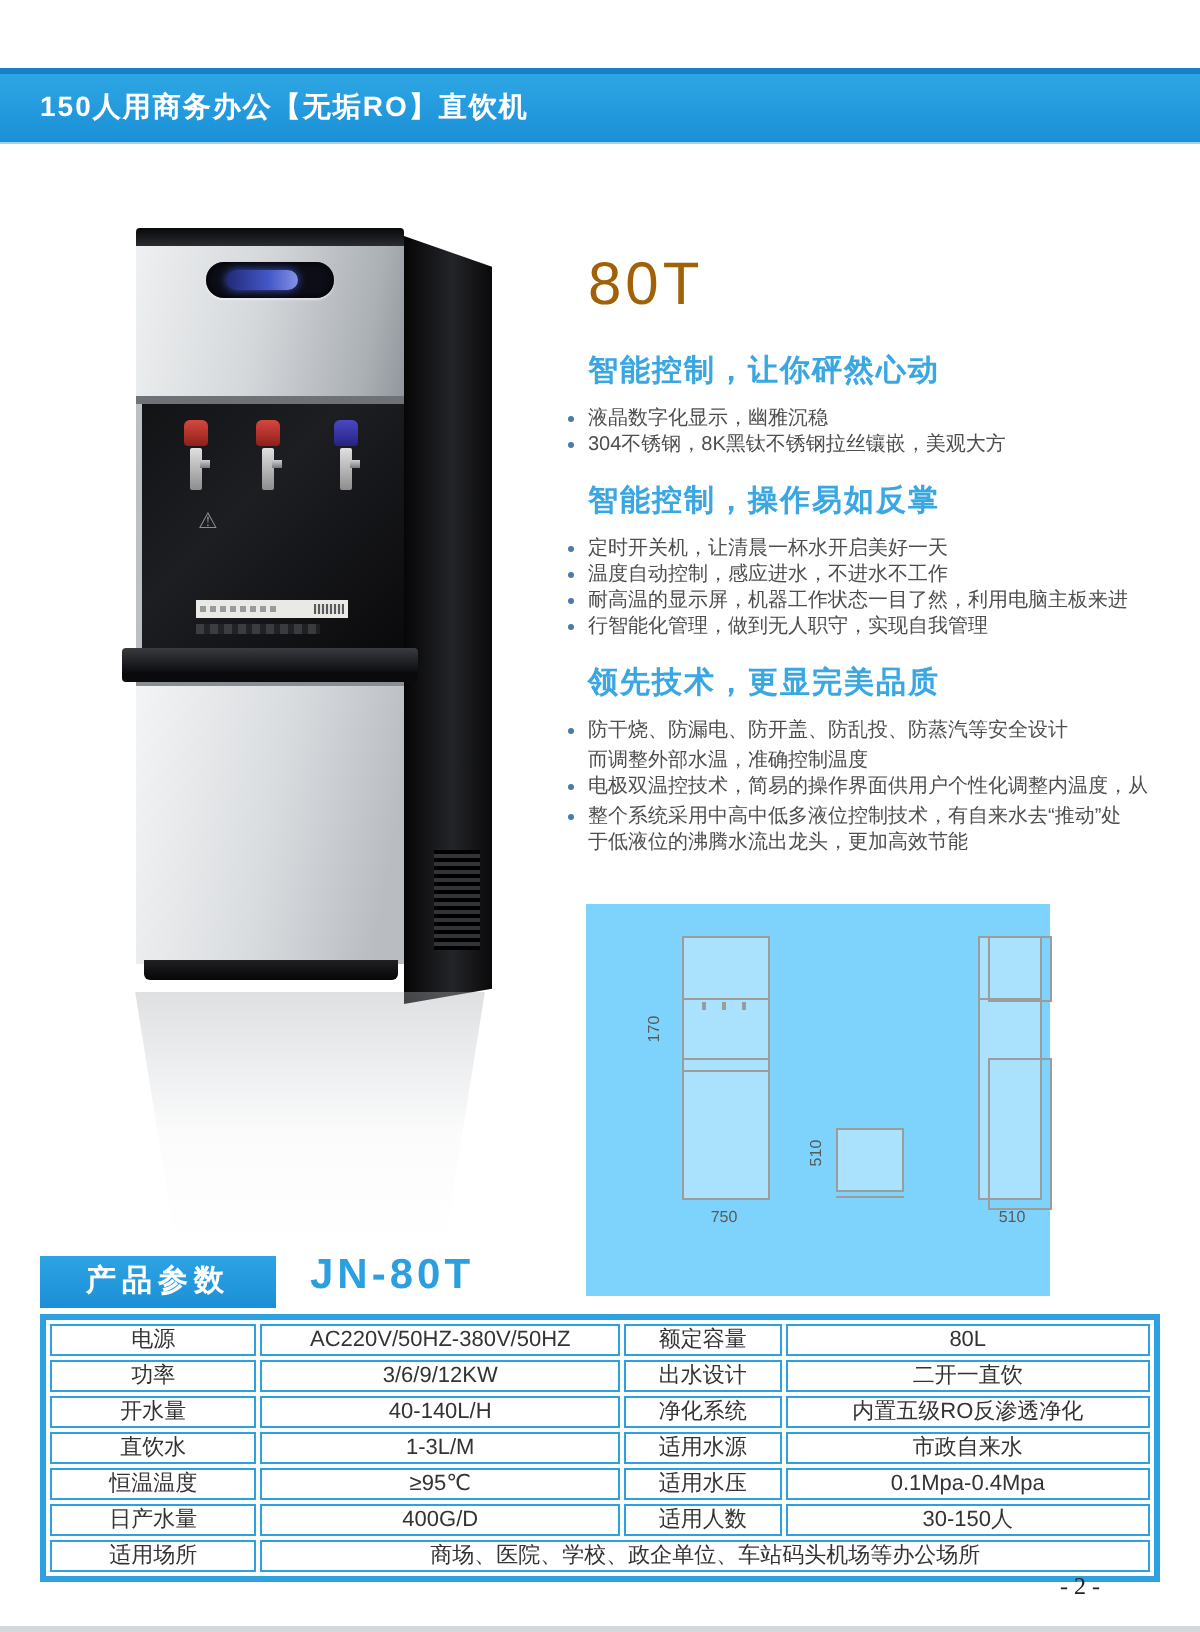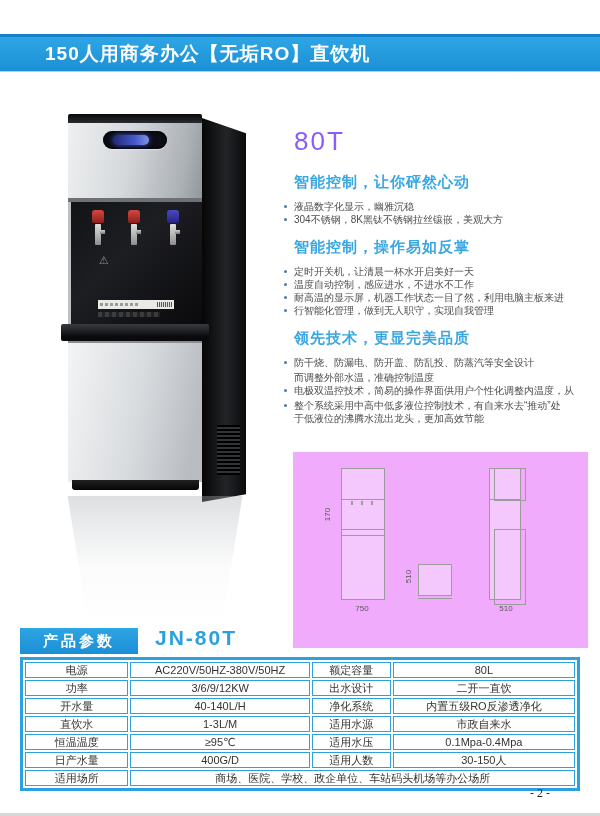--- a/index.html
+++ b/index.html
@@ -5,22 +5,22 @@
   html,body { margin:0; padding:0; }
   body {
     width:600px; height:816px; position:relative; overflow:hidden;
     background:#ffffff; font-family:"Liberation Sans","DejaVu Sans",sans-serif;
   }
   
   .title-bar {
     position:absolute; left:0; top:34px; width:600px; height:38px; box-sizing:border-box;
     background:linear-gradient(#2ea6e4,#1b90d7);
     border-top:3px solid #1681c8; border-bottom:1px solid #9fd4ef;
-    color:#fff; font-weight:bold; font-size:19px; line-height:33px;
-    padding-left:45px; letter-spacing:1px;
+    color:#fff; font-weight:bold; font-size:14px; line-height:33px;
+    padding-left:20px; letter-spacing:1px;
   }
   
   .photo { position:absolute; left:30px; top:112px; width:250px; height:520px; }
   .m-side {
     position:absolute; left:172px; top:6px; width:44px; height:384px;
     background:linear-gradient(to right,#060607,#232428 55%,#0a0a0b);
     clip-path:polygon(0 0,100% 4%,100% 98%,0 100%);
   }
   .m-vent {
     position:absolute; left:187px; top:313px; width:23px; height:50px;
@@ -70,29 +70,29 @@
   .m-cab { position:absolute; left:0; top:227px; width:134px; height:139px;
     background:linear-gradient(100deg,#f3f4f5,#d9dcdf 50%,#b9bdc2 90%);
     border-top:2px solid #8a8e92; }
   .m-plinth { position:absolute; left:4px; top:366px; width:127px; height:10px;
     background:linear-gradient(#202022,#060607); border-radius:0 0 3px 3px; }
   .m-reflect { position:absolute; left:32px; top:384px; width:186px; height:128px;
     background:linear-gradient(to bottom,rgba(168,173,178,.38),rgba(226,228,230,.14) 55%,rgba(255,255,255,0));
     clip-path:polygon(3% 0,97% 0,86% 100%,14% 100%); }
   
   .right-col { position:absolute; left:281px; top:126px; width:312px; }
-  .model { font-size:26px; color:#8b5cf6; letter-spacing:2px; margin:0 0 16px 13px; }
+  .model { font-size:30px; color:#a16207; letter-spacing:2px; margin:0 0 16px 13px; }
   .fh { color:#3ba7e2; font-size:15px; font-weight:bold; letter-spacing:1px; margin:0 0 8px 13px; }
   .fsec { margin-bottom:12px; }
   .fgroup { margin-bottom:2px; }
   .feature-line { position:relative; padding-left:13px; font-size:10px; color:#4e4e4e; line-height:13px; }
   .feature-line.bullet::before { content:""; position:absolute; left:3px; top:5px; width:3px; height:3px;
     border-radius:50%; background:#4a7aa8; }
   
-  .diag-panel { position:absolute; left:293px; top:452px; width:295px; height:196px; background:#f0abfc; }
+  .diag-panel { position:absolute; left:293px; top:452px; width:232px; height:196px; background:#7dd3fc; }
   .dv { position:absolute; border:1px solid #9c9c9c; background:rgba(255,255,255,.35); }
   .dv-front { left:48px; top:16px; width:42px; height:130px; }
   .dv-divider { position:absolute; left:0; right:0; top:30px; border-top:1px solid #9c9c9c; }
   .dv-tick { position:absolute; top:32px; width:2px; height:4px; background:#9c9c9c; }
   .dv-hline { position:absolute; left:0; right:0; border-top:1px solid #9c9c9c; }
   .dv-top { left:125px; top:112px; width:32px; height:30px; }
   .dv-top::after { content:""; position:absolute; left:-1px; right:-1px; bottom:-4px;
     border-top:1px solid #9c9c9c; }
   .dv-side { left:196px; top:16px; width:30px; height:130px; }
   .dv-offset-top { position:absolute; left:4px; top:-1px; width:30px; height:31px; border:1px solid #9c9c9c; }

